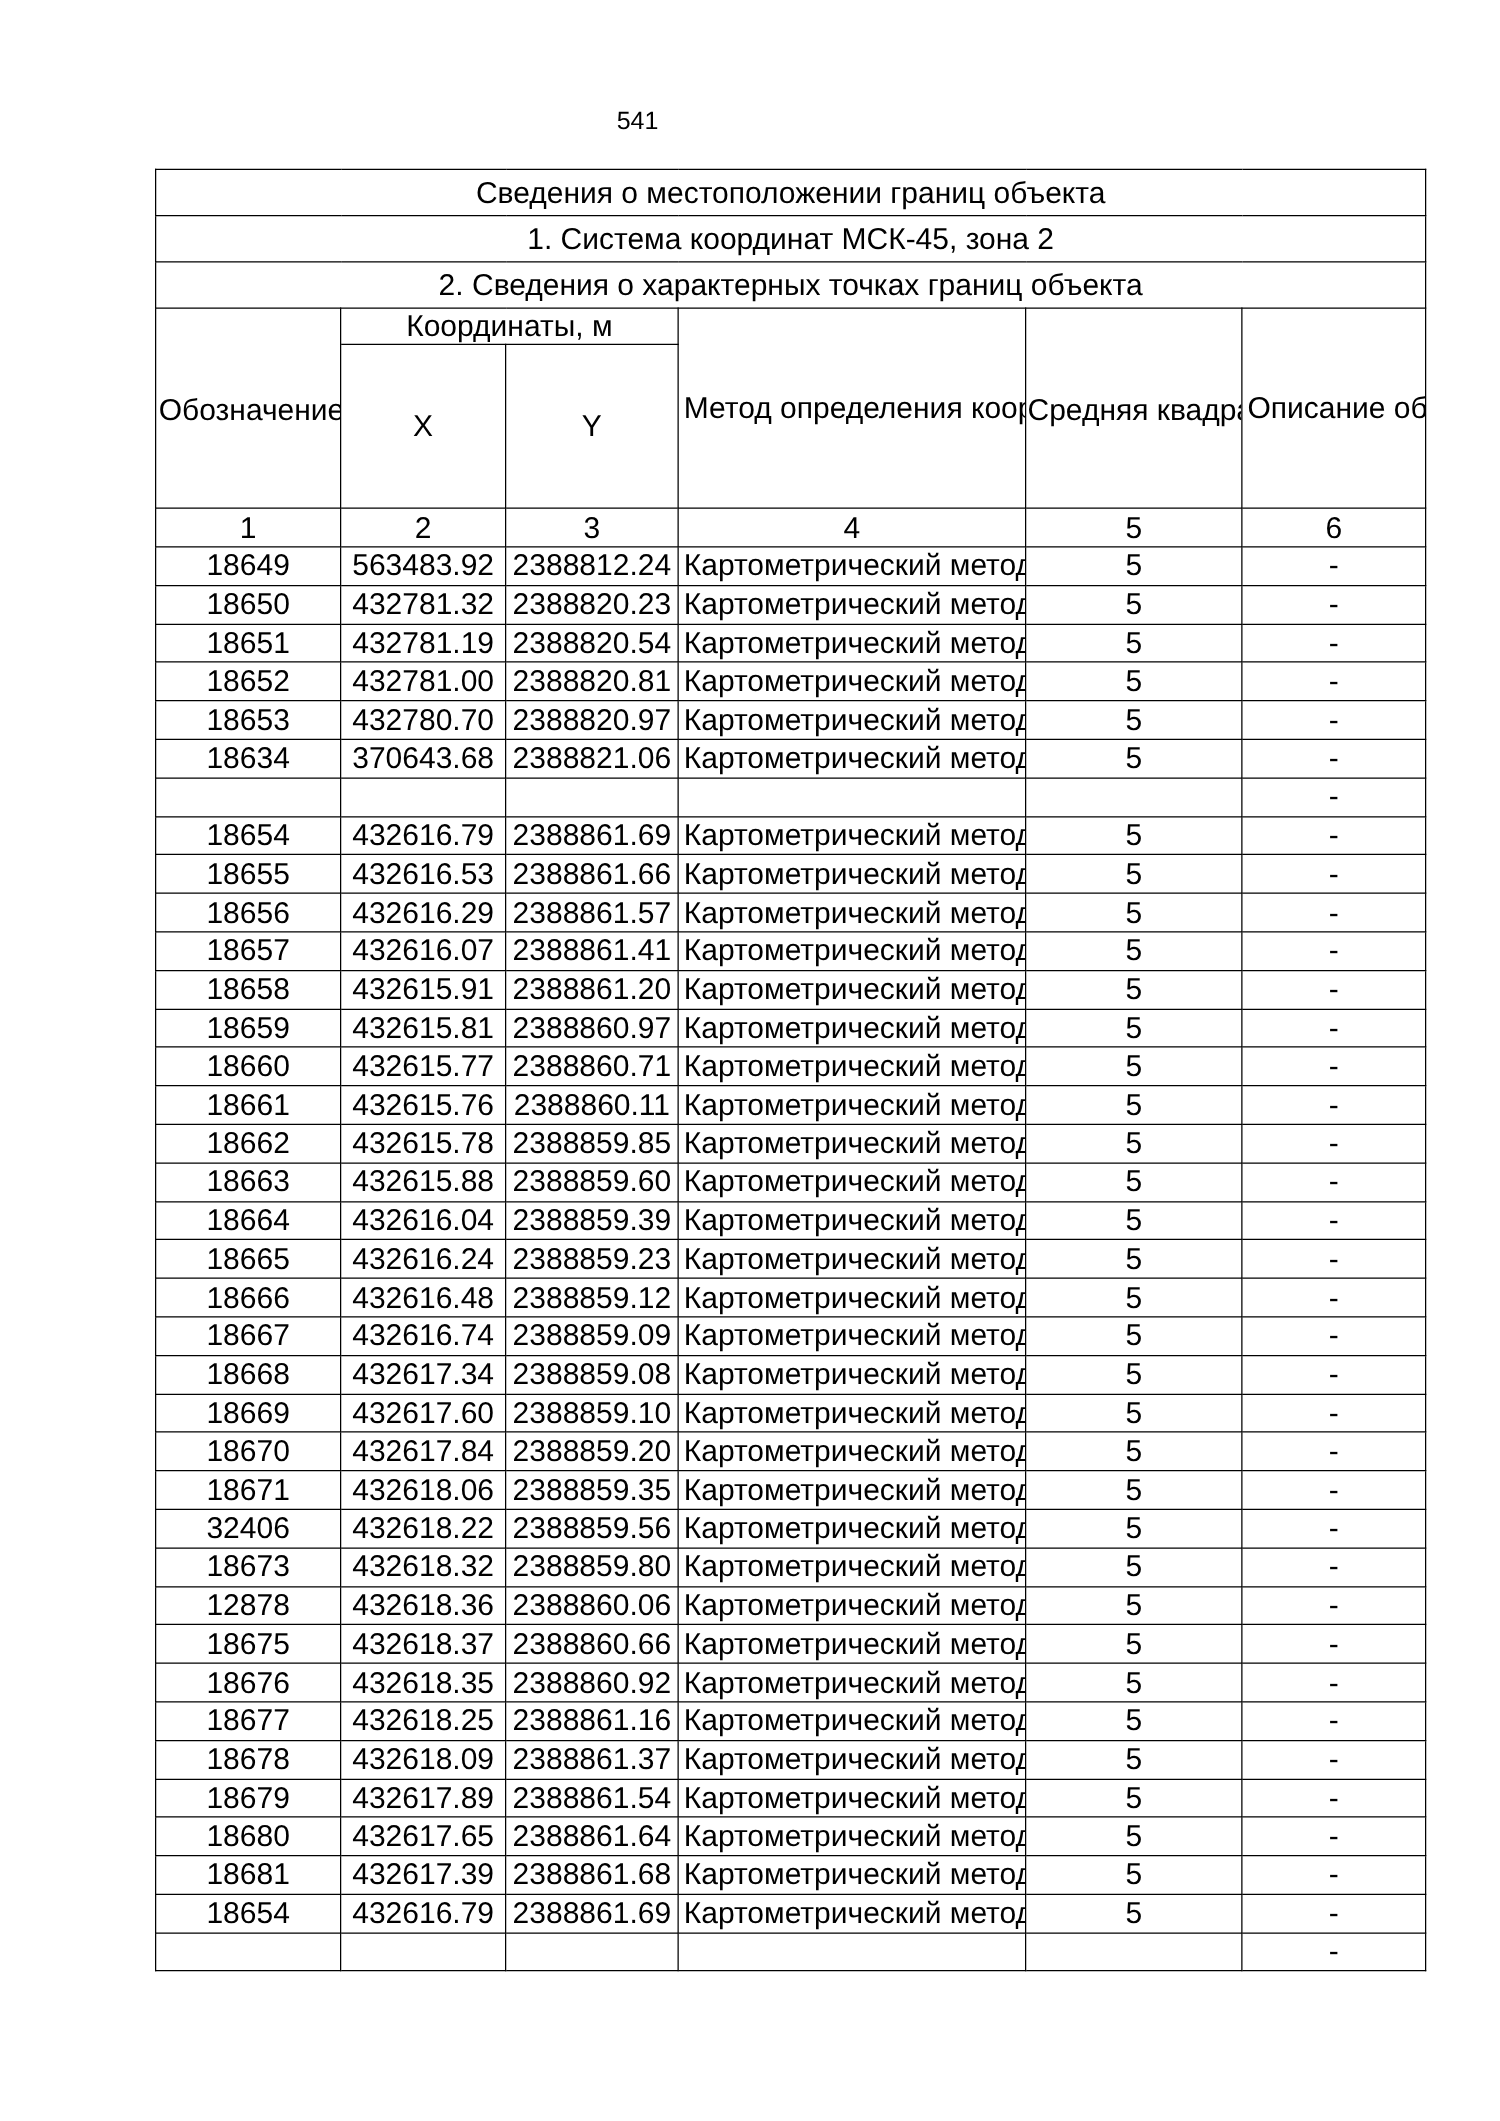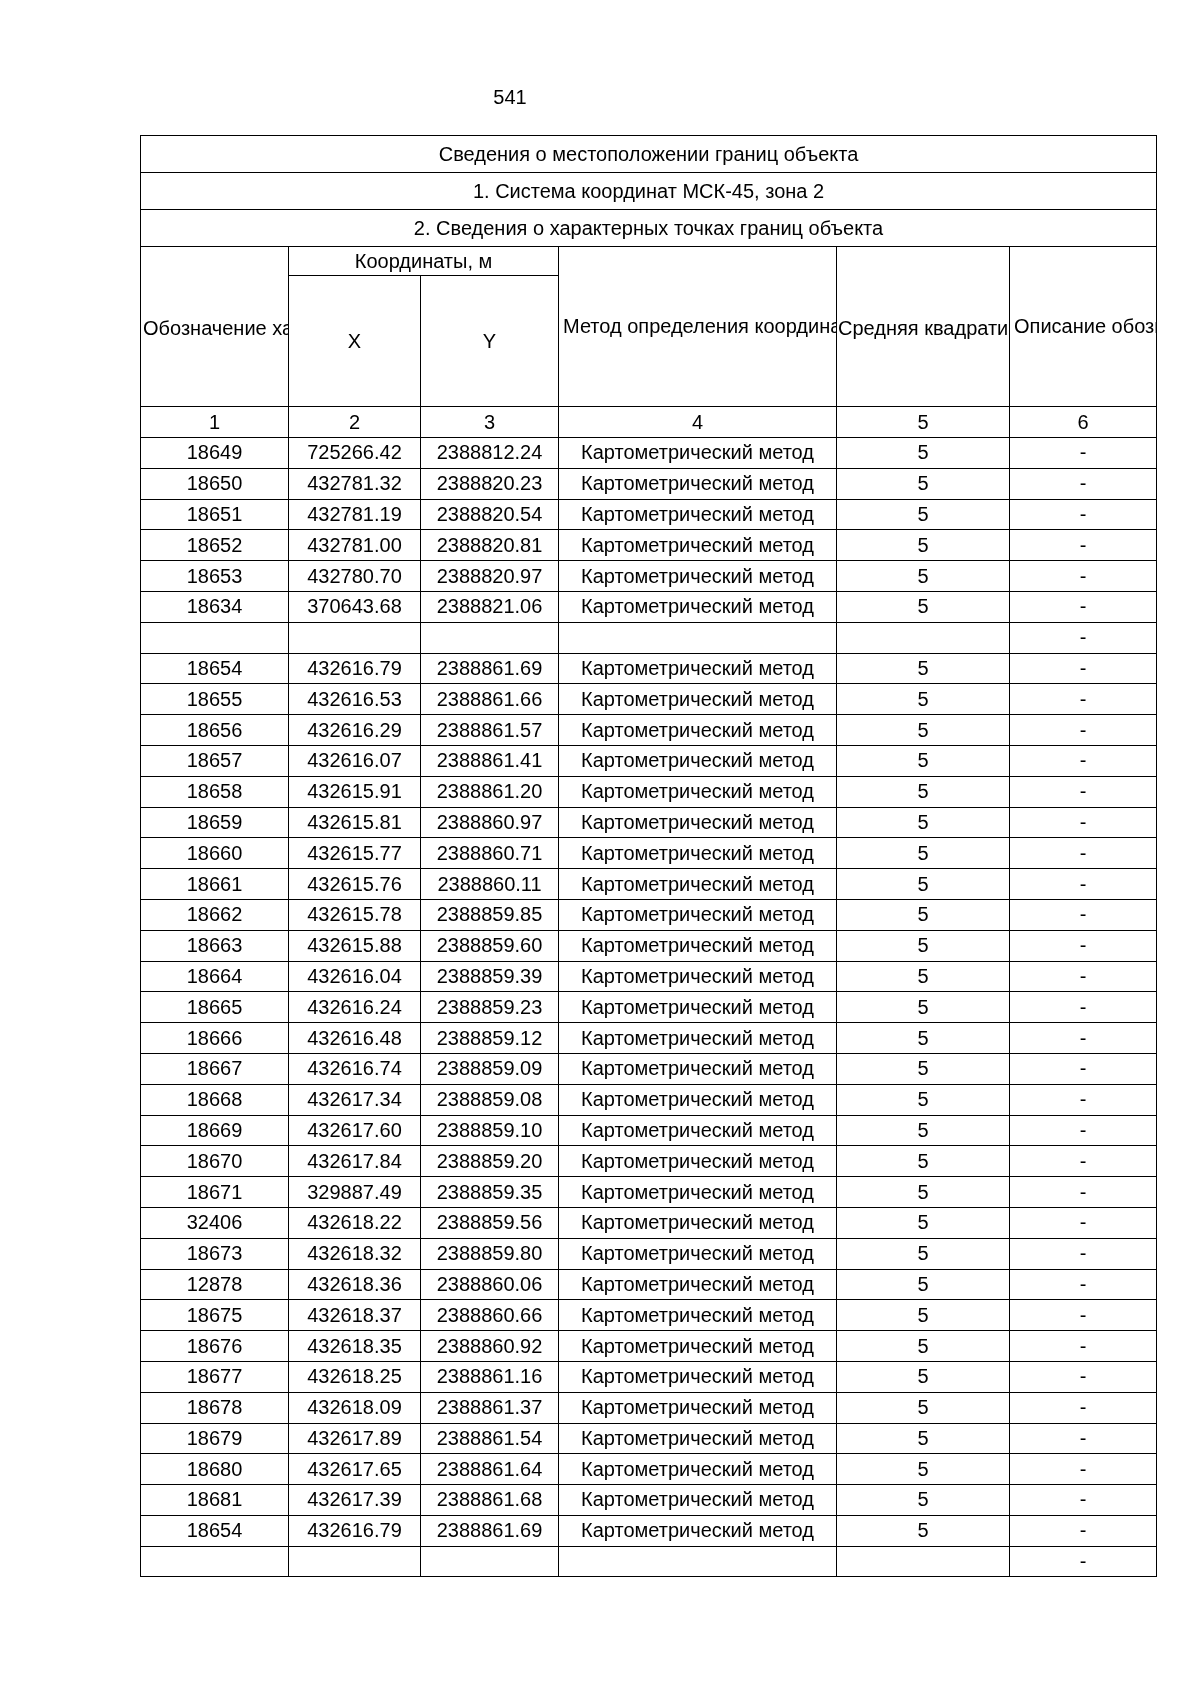--- a/index.html
+++ b/index.html
@@ -1,18 +1,18 @@
 <!DOCTYPE html>
 <html><head>
 <meta charset="utf-8">
 <style>
   html, body { margin: 0; padding: 0; background: #ffffff; }
   body { width: 1200px; height: 1697px; position: relative; font-family: "Liberation Sans", sans-serif; color: #000; }
   .page-number { position: absolute; top: 86px; left: 0; width: 1020px; text-align: center; font-size: 20px; }
-  table.main { position: absolute; top: 135px; left: 140px; width: 1016px; border-collapse: collapse; table-layout: fixed; font-size: 20px; }
+  table.main { position: absolute; top: 135px; left: 124px; width: 1016px; border-collapse: collapse; table-layout: fixed; font-size: 24px; }
   table.main td { border: 1.5px solid #000; padding: 0 4px; text-align: center; vertical-align: middle; line-height: 25px; overflow: hidden; white-space: nowrap; }
   td.title { height: 36px; }
   td.hdr { vertical-align: top; white-space: normal; line-height: 26px; padding-top: 3px; margin-left: 22px; }
   td.sub { vertical-align: top; height: 130px; padding-top: 3px; }
   tr.colnum td { height: 30px; }
   tr.data td { height: 29.8px; }
   td.method { text-align: left; padding-left: 6px; }
   col.c1 { width: 148px; } col.c2 { width: 132px; } col.c3 { width: 138px; }
   col.c4 { width: 278px; } col.c5 { width: 173px; } col.c6 { width: 147px; }
 </style>
@@ -54,21 +54,21 @@
     <tr class="colnum">
       <td>1</td>
       <td>2</td>
       <td>3</td>
       <td>4</td>
       <td>5</td>
       <td>6</td>
     </tr>
   <tr class="data">
         <td>18649</td>
-        <td>725266.42</td>
+        <td>563483.92</td>
         <td>2388812.24</td>
         <td class="method">Картометрический метод</td>
         <td>5</td>
         <td>-</td>
       </tr>
       <tr class="data">
         <td>18650</td>
         <td>432781.32</td>
         <td>2388820.23</td>
         <td class="method">Картометрический метод</td>
@@ -246,21 +246,21 @@
       <tr class="data">
         <td>18670</td>
         <td>432617.84</td>
         <td>2388859.20</td>
         <td class="method">Картометрический метод</td>
         <td>5</td>
         <td>-</td>
       </tr>
       <tr class="data">
         <td>18671</td>
-        <td>329887.49</td>
+        <td>432618.06</td>
         <td>2388859.35</td>
         <td class="method">Картометрический метод</td>
         <td>5</td>
         <td>-</td>
       </tr>
       <tr class="data">
         <td>32406</td>
         <td>432618.22</td>
         <td>2388859.56</td>
         <td class="method">Картометрический метод</td>

